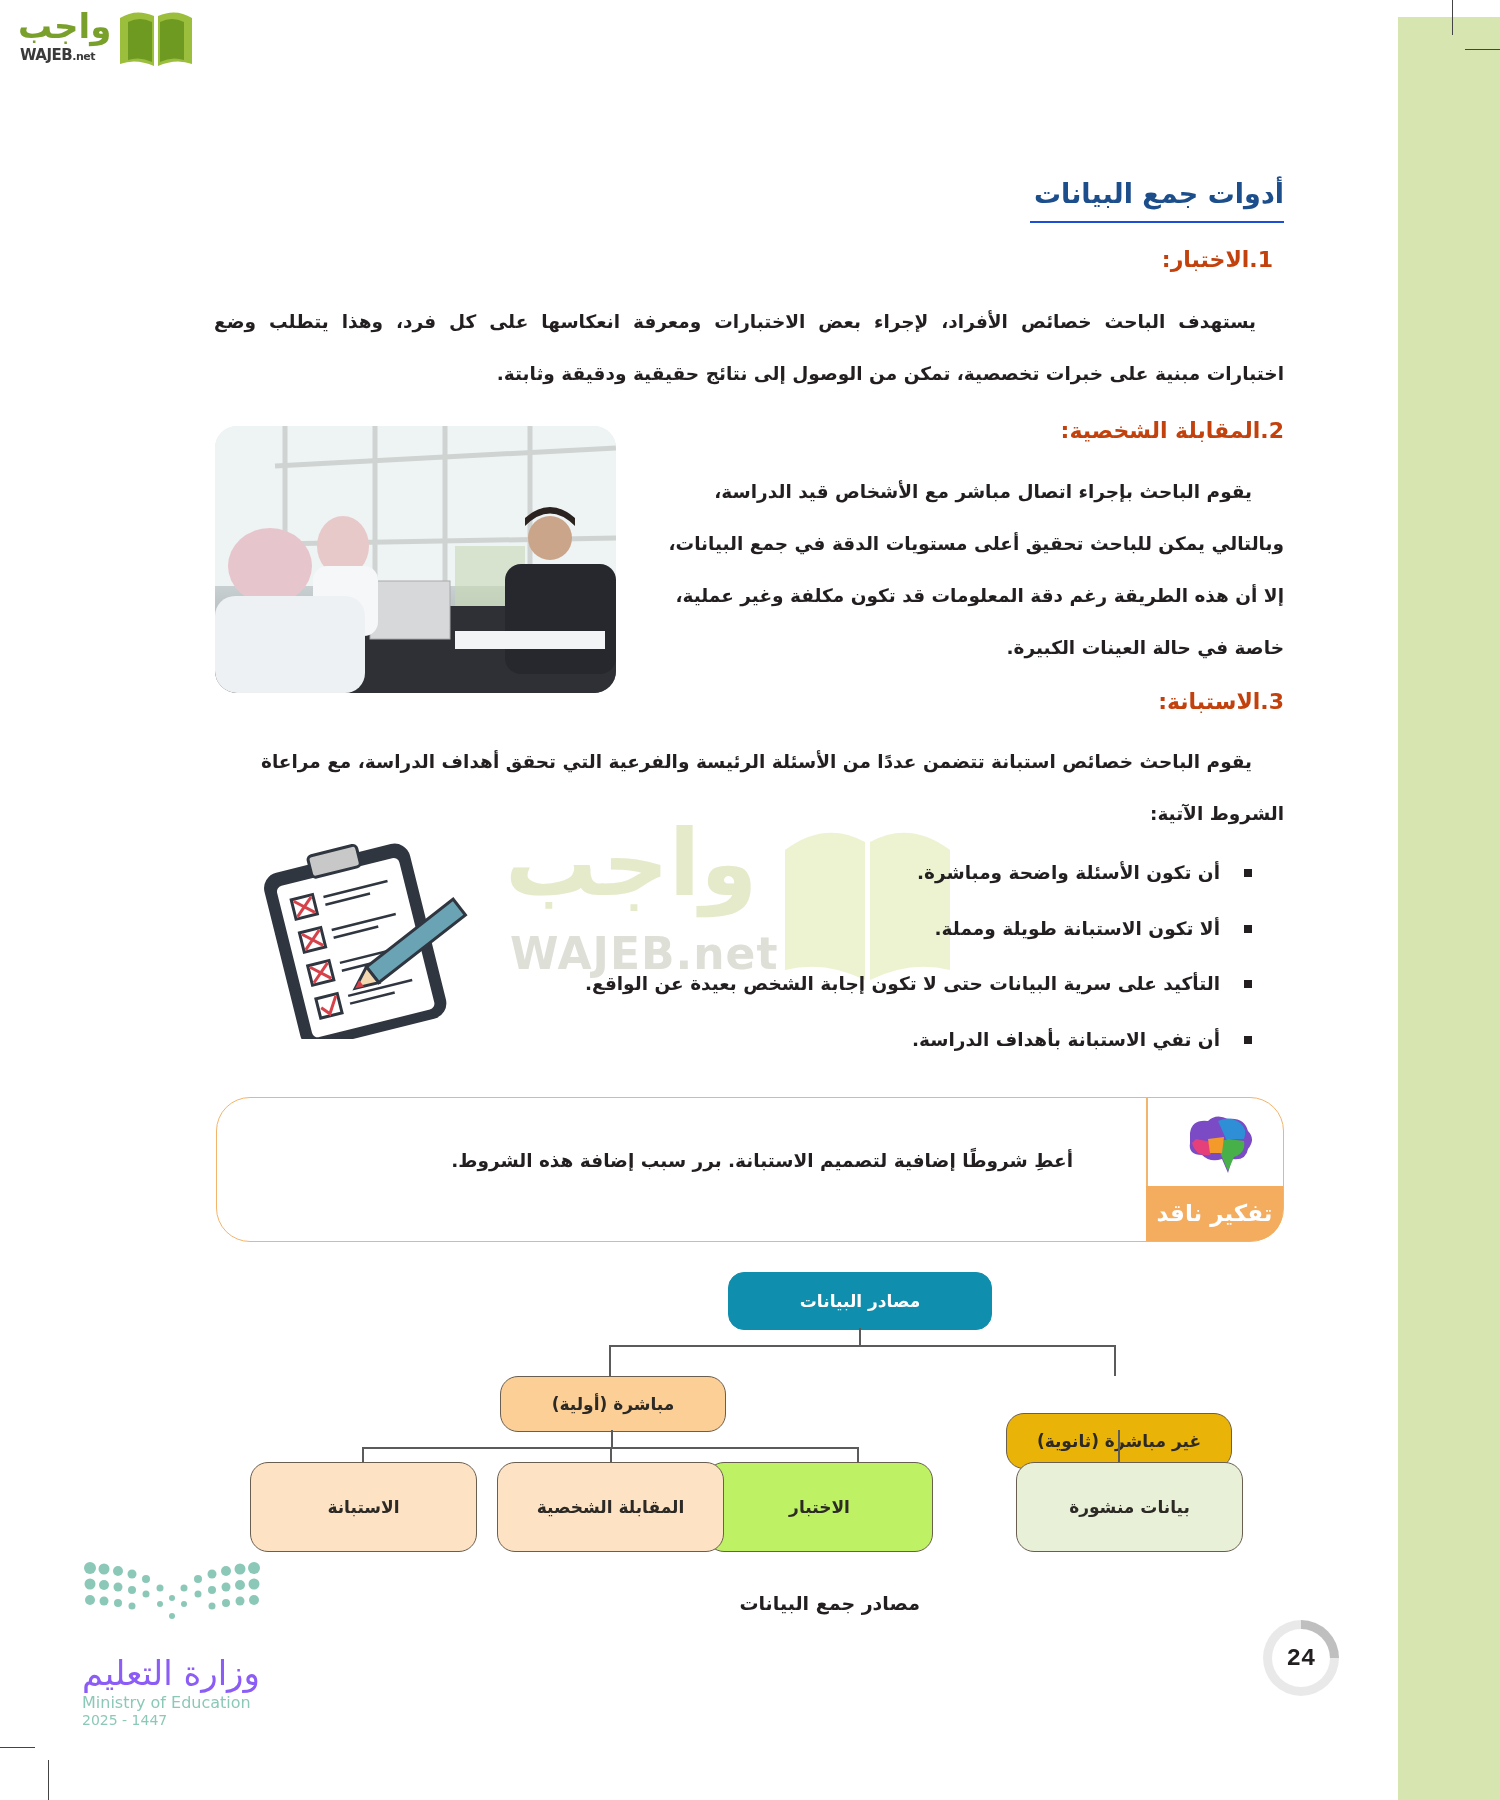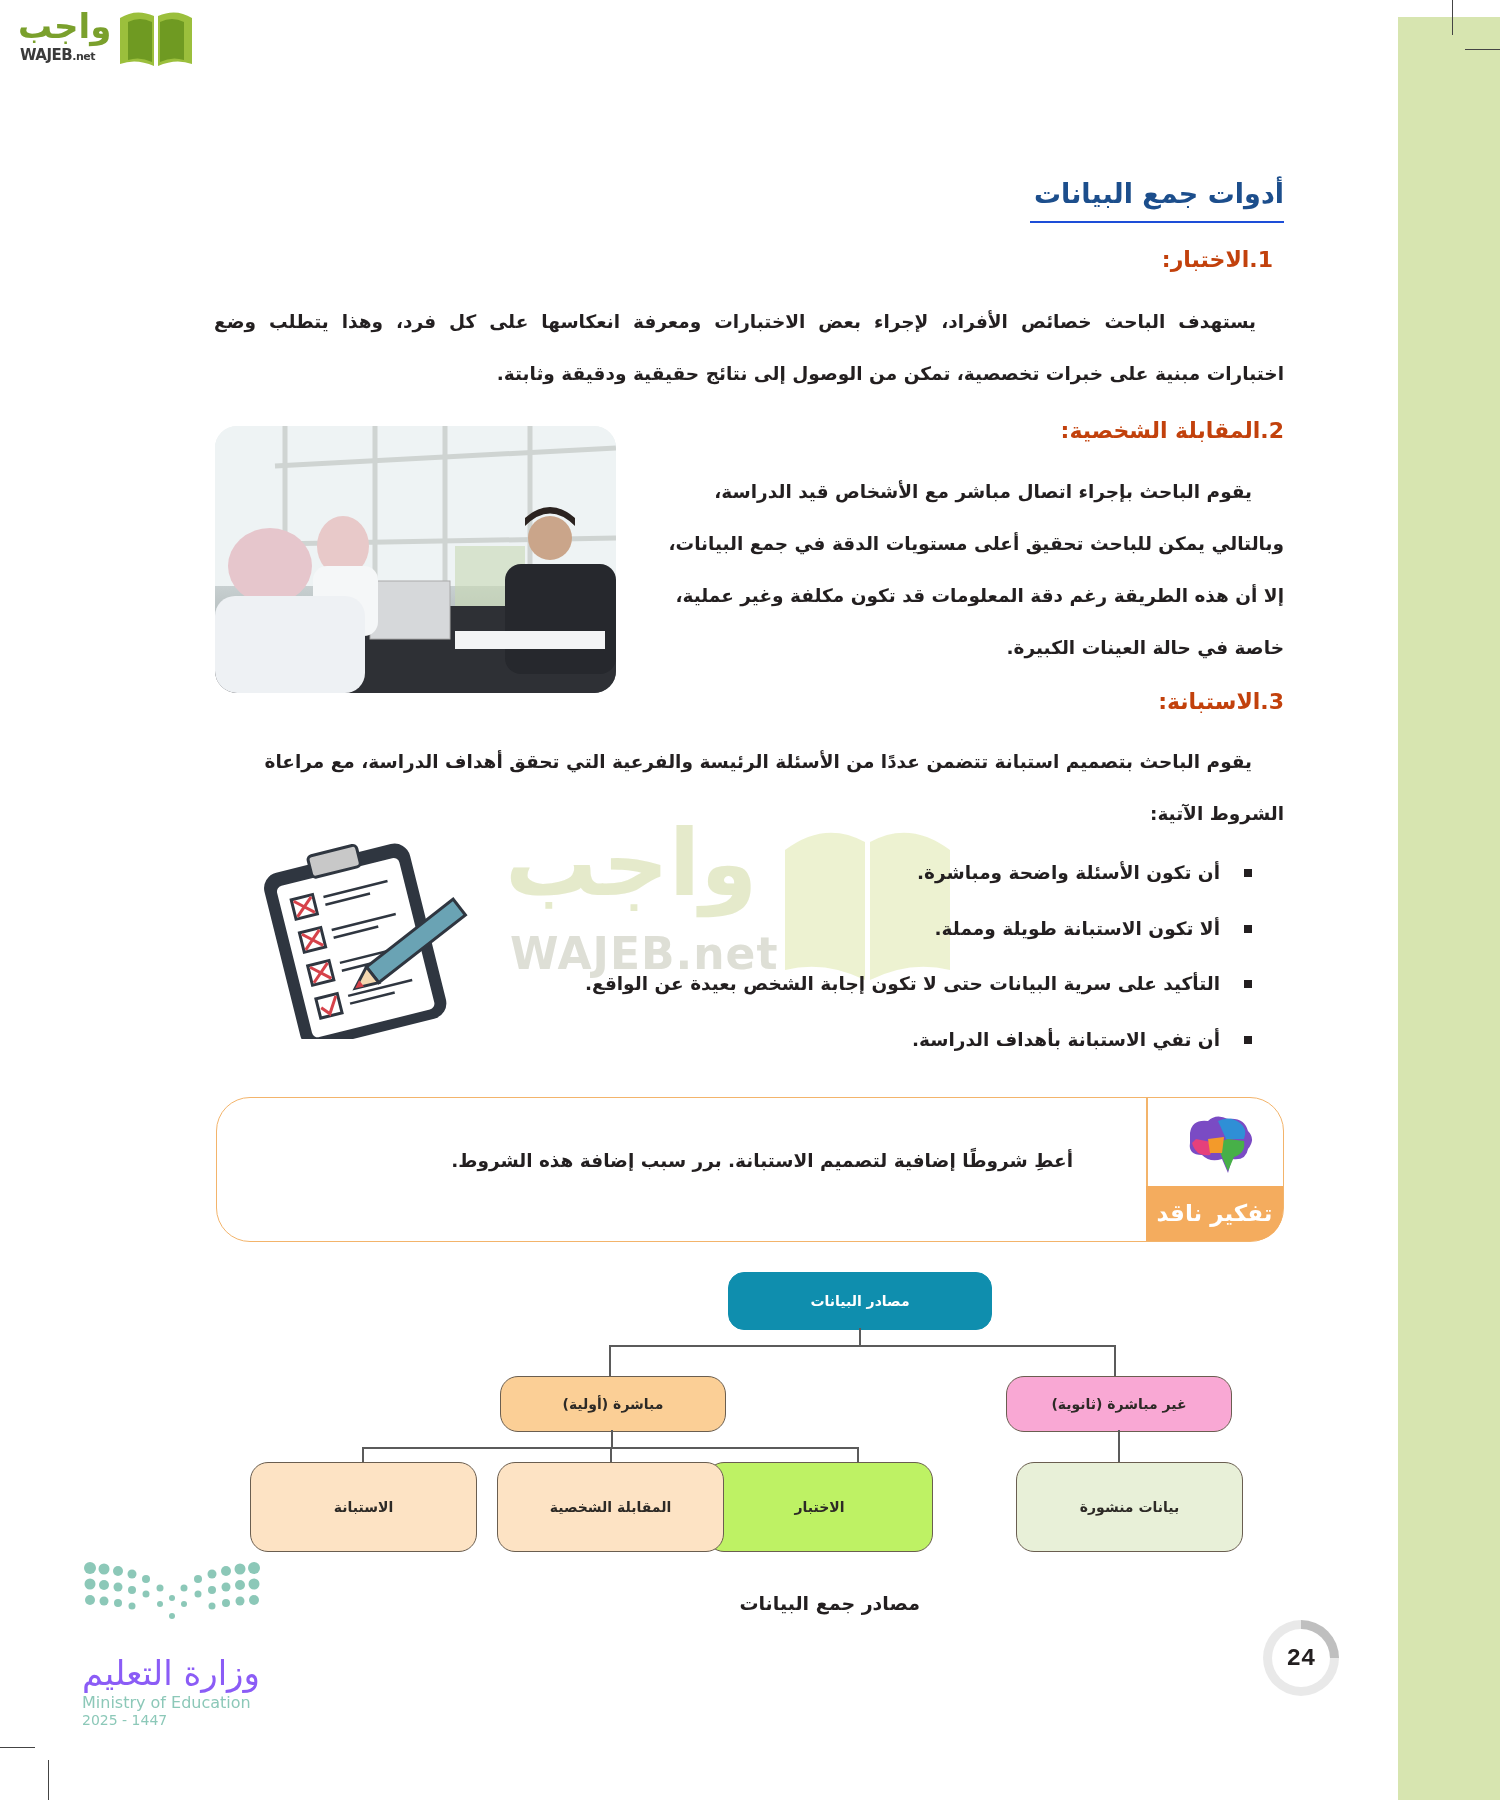--- a/index.html
+++ b/index.html
@@ -33,21 +33,21 @@
   .wm-ar { left:505px; top:810px; font-size:92px; font-weight:bold; color:#e1e7c3; opacity:.85; direction:rtl; }
   .wm-en { left:510px; top:928px; font-size:44px; font-weight:bold; color:#dedfd6; letter-spacing:1px; }
   .wm-book { left:775px; top:820px; width:185px; height:160px; }
 
   .critical-box { left:216px; top:1097px; width:1066px; height:143px; border:1.5px solid #f3b46b; border-radius:34px; background:#fff; }
   .critical-side { left:1146px; top:1097px; width:138px; height:145px; border-left:2px solid #f3b46b; }
   .critical-label { left:1146px; top:1186px; width:137px; height:55px; background:#f4ac5e; color:#fff;
                     font-size:23px; font-weight:bold; text-align:center; line-height:55px; border-bottom-right-radius:30px; }
   .critical-q { right:427px; top:1150px; font-size:18.5px; font-weight:bold; }
 
-  .node { position:absolute; border:1.3px solid #6a5e50; border-radius:18px; text-align:center; font-size:14px; font-weight:bold; color:#2d2a26; display:flex; align-items:center; justify-content:center; }
+  .node { position:absolute; border:1.3px solid #6a5e50; border-radius:18px; text-align:center; font-size:17px; font-weight:bold; color:#2d2a26; display:flex; align-items:center; justify-content:center; }
   .line { position:absolute; background:#5b5b5b; }
 
   .caption { right:580px; top:1592px; font-size:19px; font-weight:bold; }
 
   .page-num { left:1263px; top:1620px; width:76px; height:76px; border-radius:50%; background:conic-gradient(#bfbfbf 0 25%, #e9e9e9 25% 100%);
               display:flex; align-items:center; justify-content:center; }
   .page-num-inner { width:58px; height:58px; border-radius:50%; background:#fff; display:flex; align-items:center; justify-content:center;
                     font-family:Liberation Mono, monospace; font-weight:bold; font-size:24px; color:#231f20; }
 
   .moe { left:82px; top:1560px; width:190px; }
@@ -110,21 +110,21 @@
 </div>
 <div class="abs para rtl" style="right:248px;top:466px;width:640px">
   <div>يقوم الباحث بإجراء اتصال مباشر مع الأشخاص قيد الدراسة،</div>
   <div style="margin-right:-32px">وبالتالي يمكن للباحث تحقيق أعلى مستويات الدقة في جمع البيانات،</div>
   <div style="margin-right:-32px">إلا أن هذه الطريقة رغم دقة المعلومات قد تكون مكلفة وغير عملية،</div>
   <div style="margin-right:-32px">خاصة في حالة العينات الكبيرة.</div>
 </div>
 
 <div class="abs h2 rtl" style="right:216px;top:689px">3.الاستبانة:</div>
 <div class="abs para rtl" style="right:216px;top:736px;width:1070px">
-  <div style="padding-right:32px">يقوم الباحث بتصميم استبانة تتضمن عددًا من الأسئلة الرئيسة والفرعية التي تحقق أهداف الدراسة، مع مراعاة</div>
+  <div style="padding-right:32px">يقوم الباحث خصائص استبانة تتضمن عددًا من الأسئلة الرئيسة والفرعية التي تحقق أهداف الدراسة، مع مراعاة</div>
   <div>الشروط الآتية:</div>
 </div>
 
 <div class="abs wm-ar">واجب</div>
 <div class="abs wm-en">WAJEB.net</div>
 <svg class="abs wm-book" viewBox="0 0 185 160">
   <path d="M10 30 Q50 0 90 22 L90 160 Q50 140 10 150Z" fill="#e9efc6" opacity=".8"></path>
   <path d="M175 30 Q135 0 95 22 L95 160 Q135 140 175 150Z" fill="#e9efc6" opacity=".8"></path>
 </svg>
 
@@ -184,21 +184,21 @@
 <div class="abs critical-label rtl">تفكير ناقد</div>
 <div class="abs critical-q rtl">أعطِ شروطًا إضافية لتصميم الاستبانة. برر سبب إضافة هذه الشروط.</div>
 
 <div>
   <div class="node" style="left:728px;top:1272px;width:262px;height:56px;background:#0f8eae;border-color:#0f8eae;color:#fff;border-radius:16px">مصادر البيانات</div>
   <div class="line" style="left:859px;top:1328px;width:1.5px;height:18px"></div>
   <div class="line" style="left:609px;top:1345px;width:506px;height:1.5px"></div>
   <div class="line" style="left:609px;top:1345px;width:1.5px;height:31px"></div>
   <div class="line" style="left:1114px;top:1345px;width:1.5px;height:31px"></div>
 
-  <div class="node" style="left:1006px;top:1376px;width:224px;height:54px;background:#f9a8d4">غير مباشرة (ثانوية)</div>
+  <div class="node" style="left:1006px;top:1413px;width:224px;height:54px;background:#eab308">غير مباشرة (ثانوية)</div>
   <div class="node" style="left:500px;top:1376px;width:224px;height:54px;background:#fbcf96">مباشرة (أولية)</div>
 
   <div class="line" style="left:611px;top:1430px;width:1.5px;height:17px"></div>
   <div class="line" style="left:362px;top:1447px;width:496px;height:1.5px"></div>
   <div class="line" style="left:362px;top:1447px;width:1.5px;height:15px"></div>
   <div class="line" style="left:610px;top:1447px;width:1.5px;height:15px"></div>
   <div class="line" style="left:857px;top:1447px;width:1.5px;height:15px"></div>
   <div class="line" style="left:1118px;top:1430px;width:1.5px;height:32px"></div>
 
   <div class="node" style="left:1016px;top:1462px;width:225px;height:88px;background:#e8f0d8">بيانات منشورة</div>

